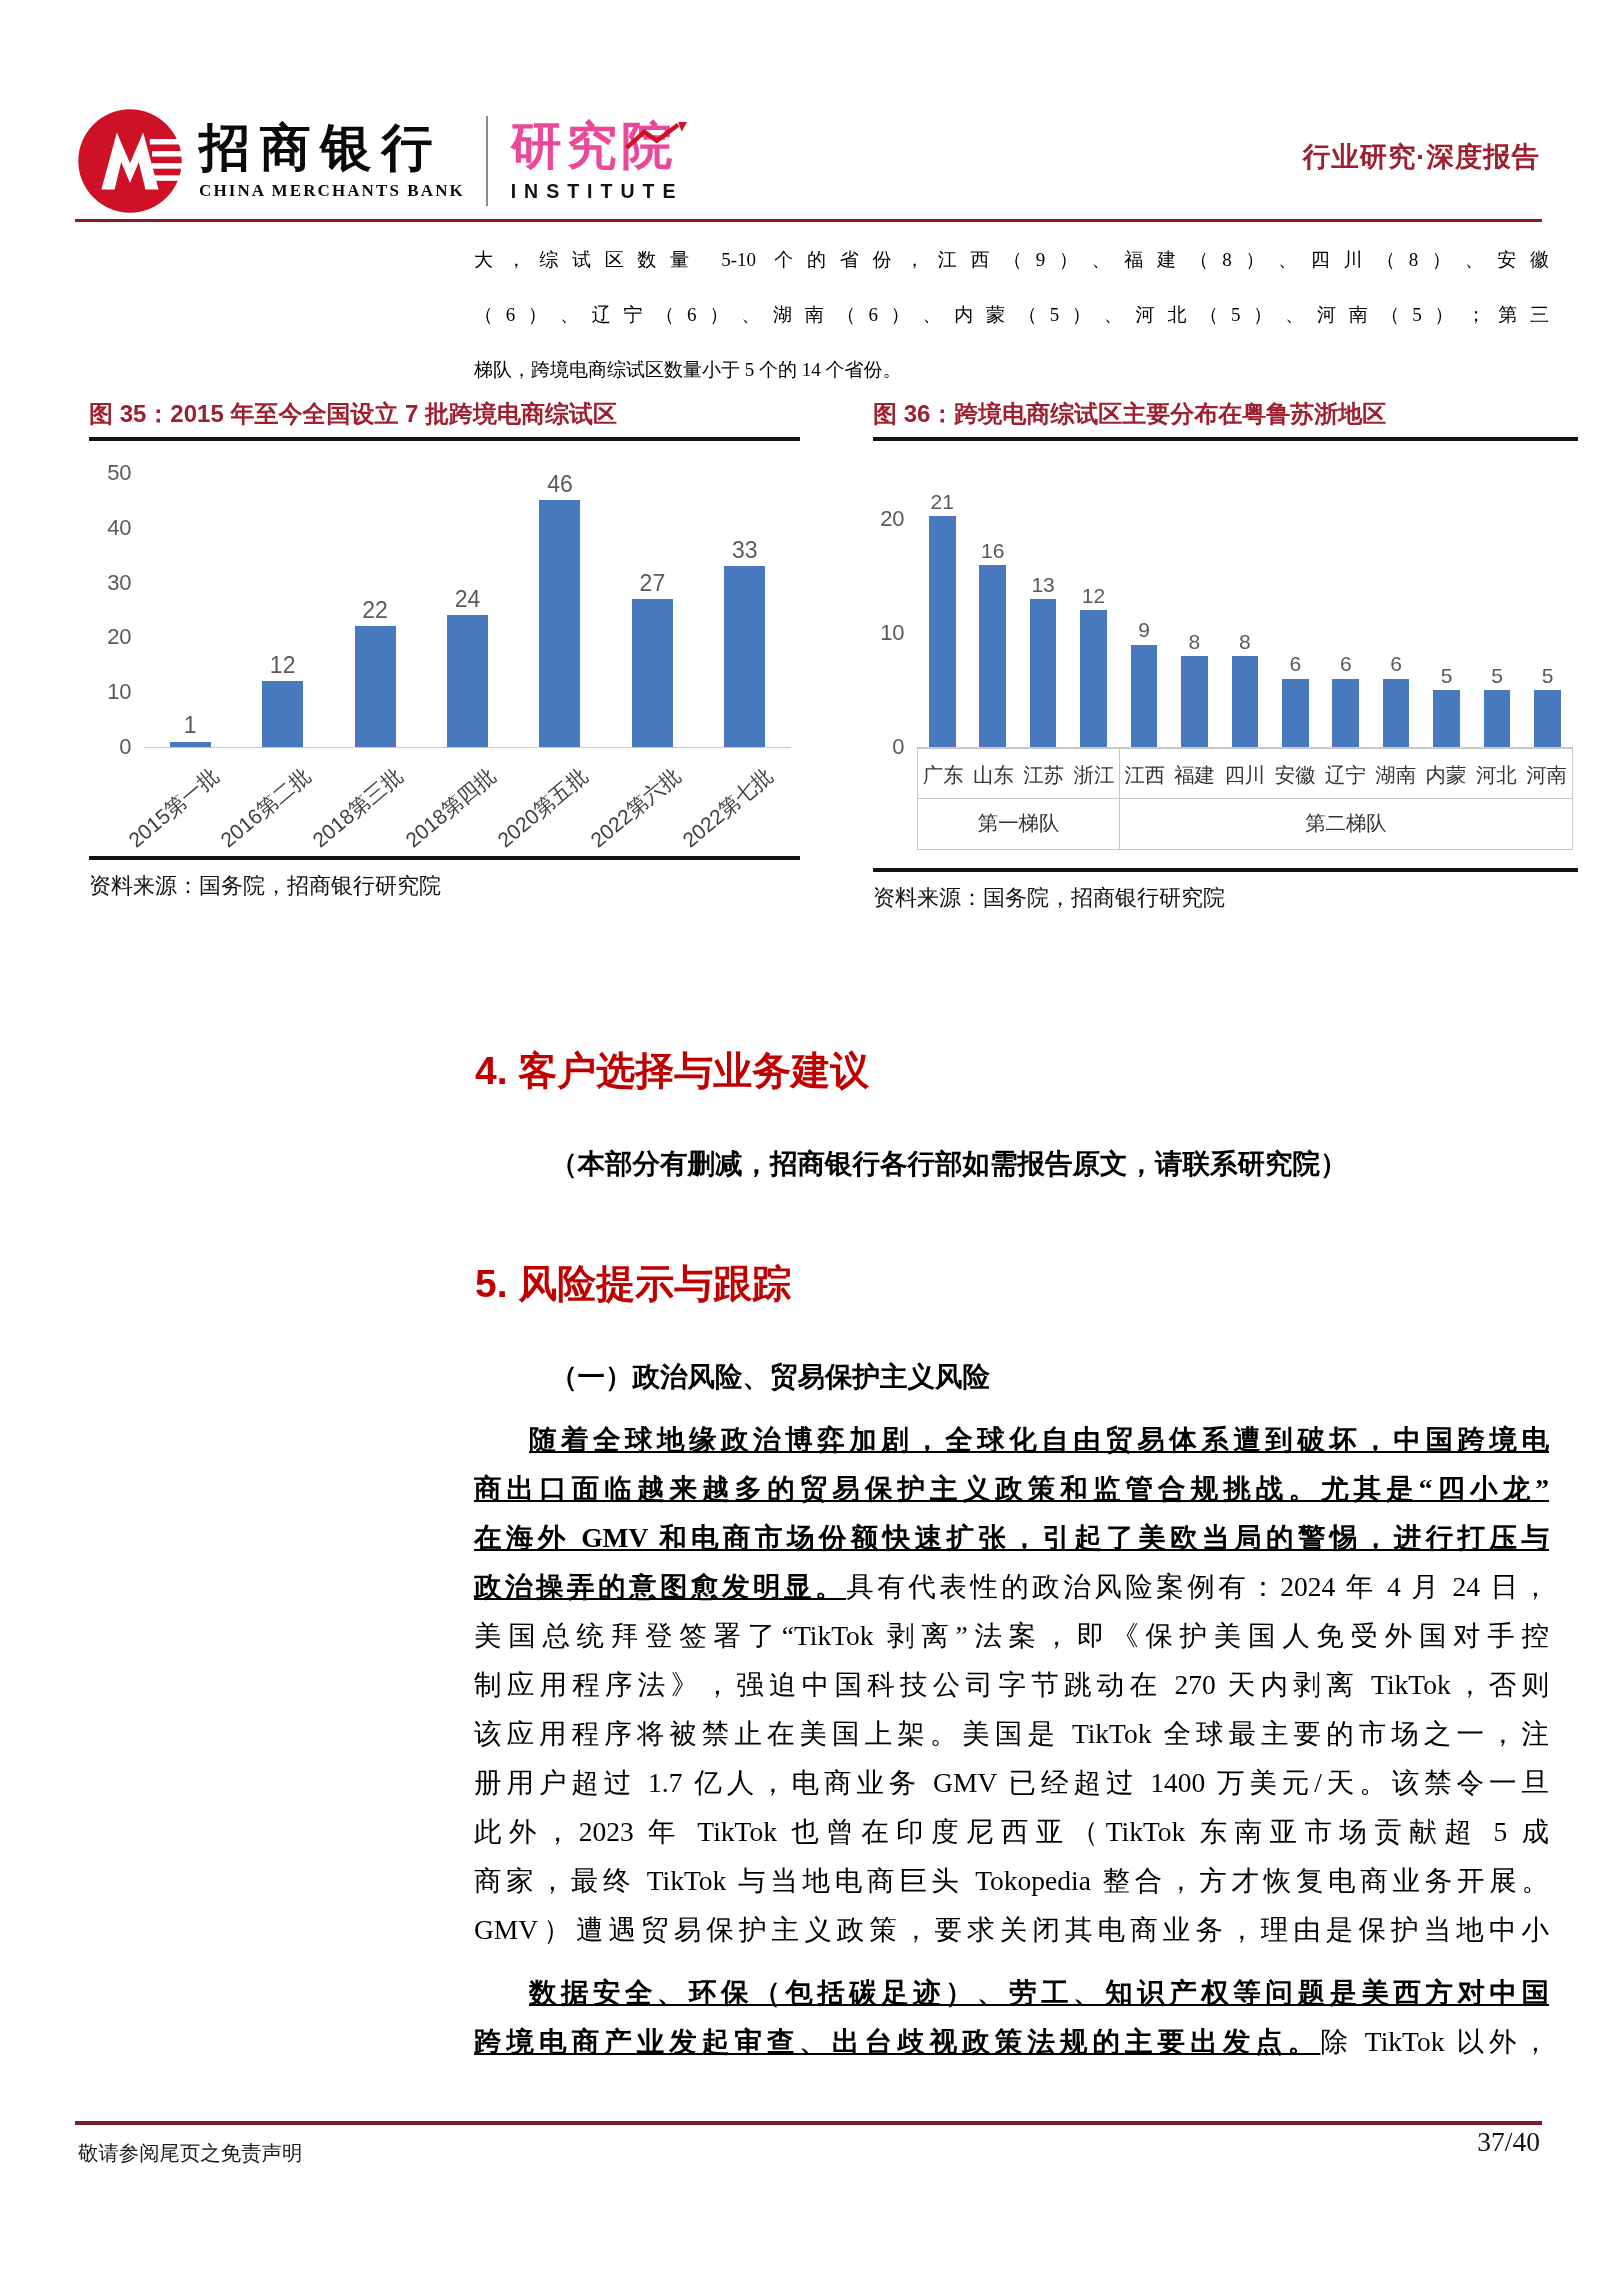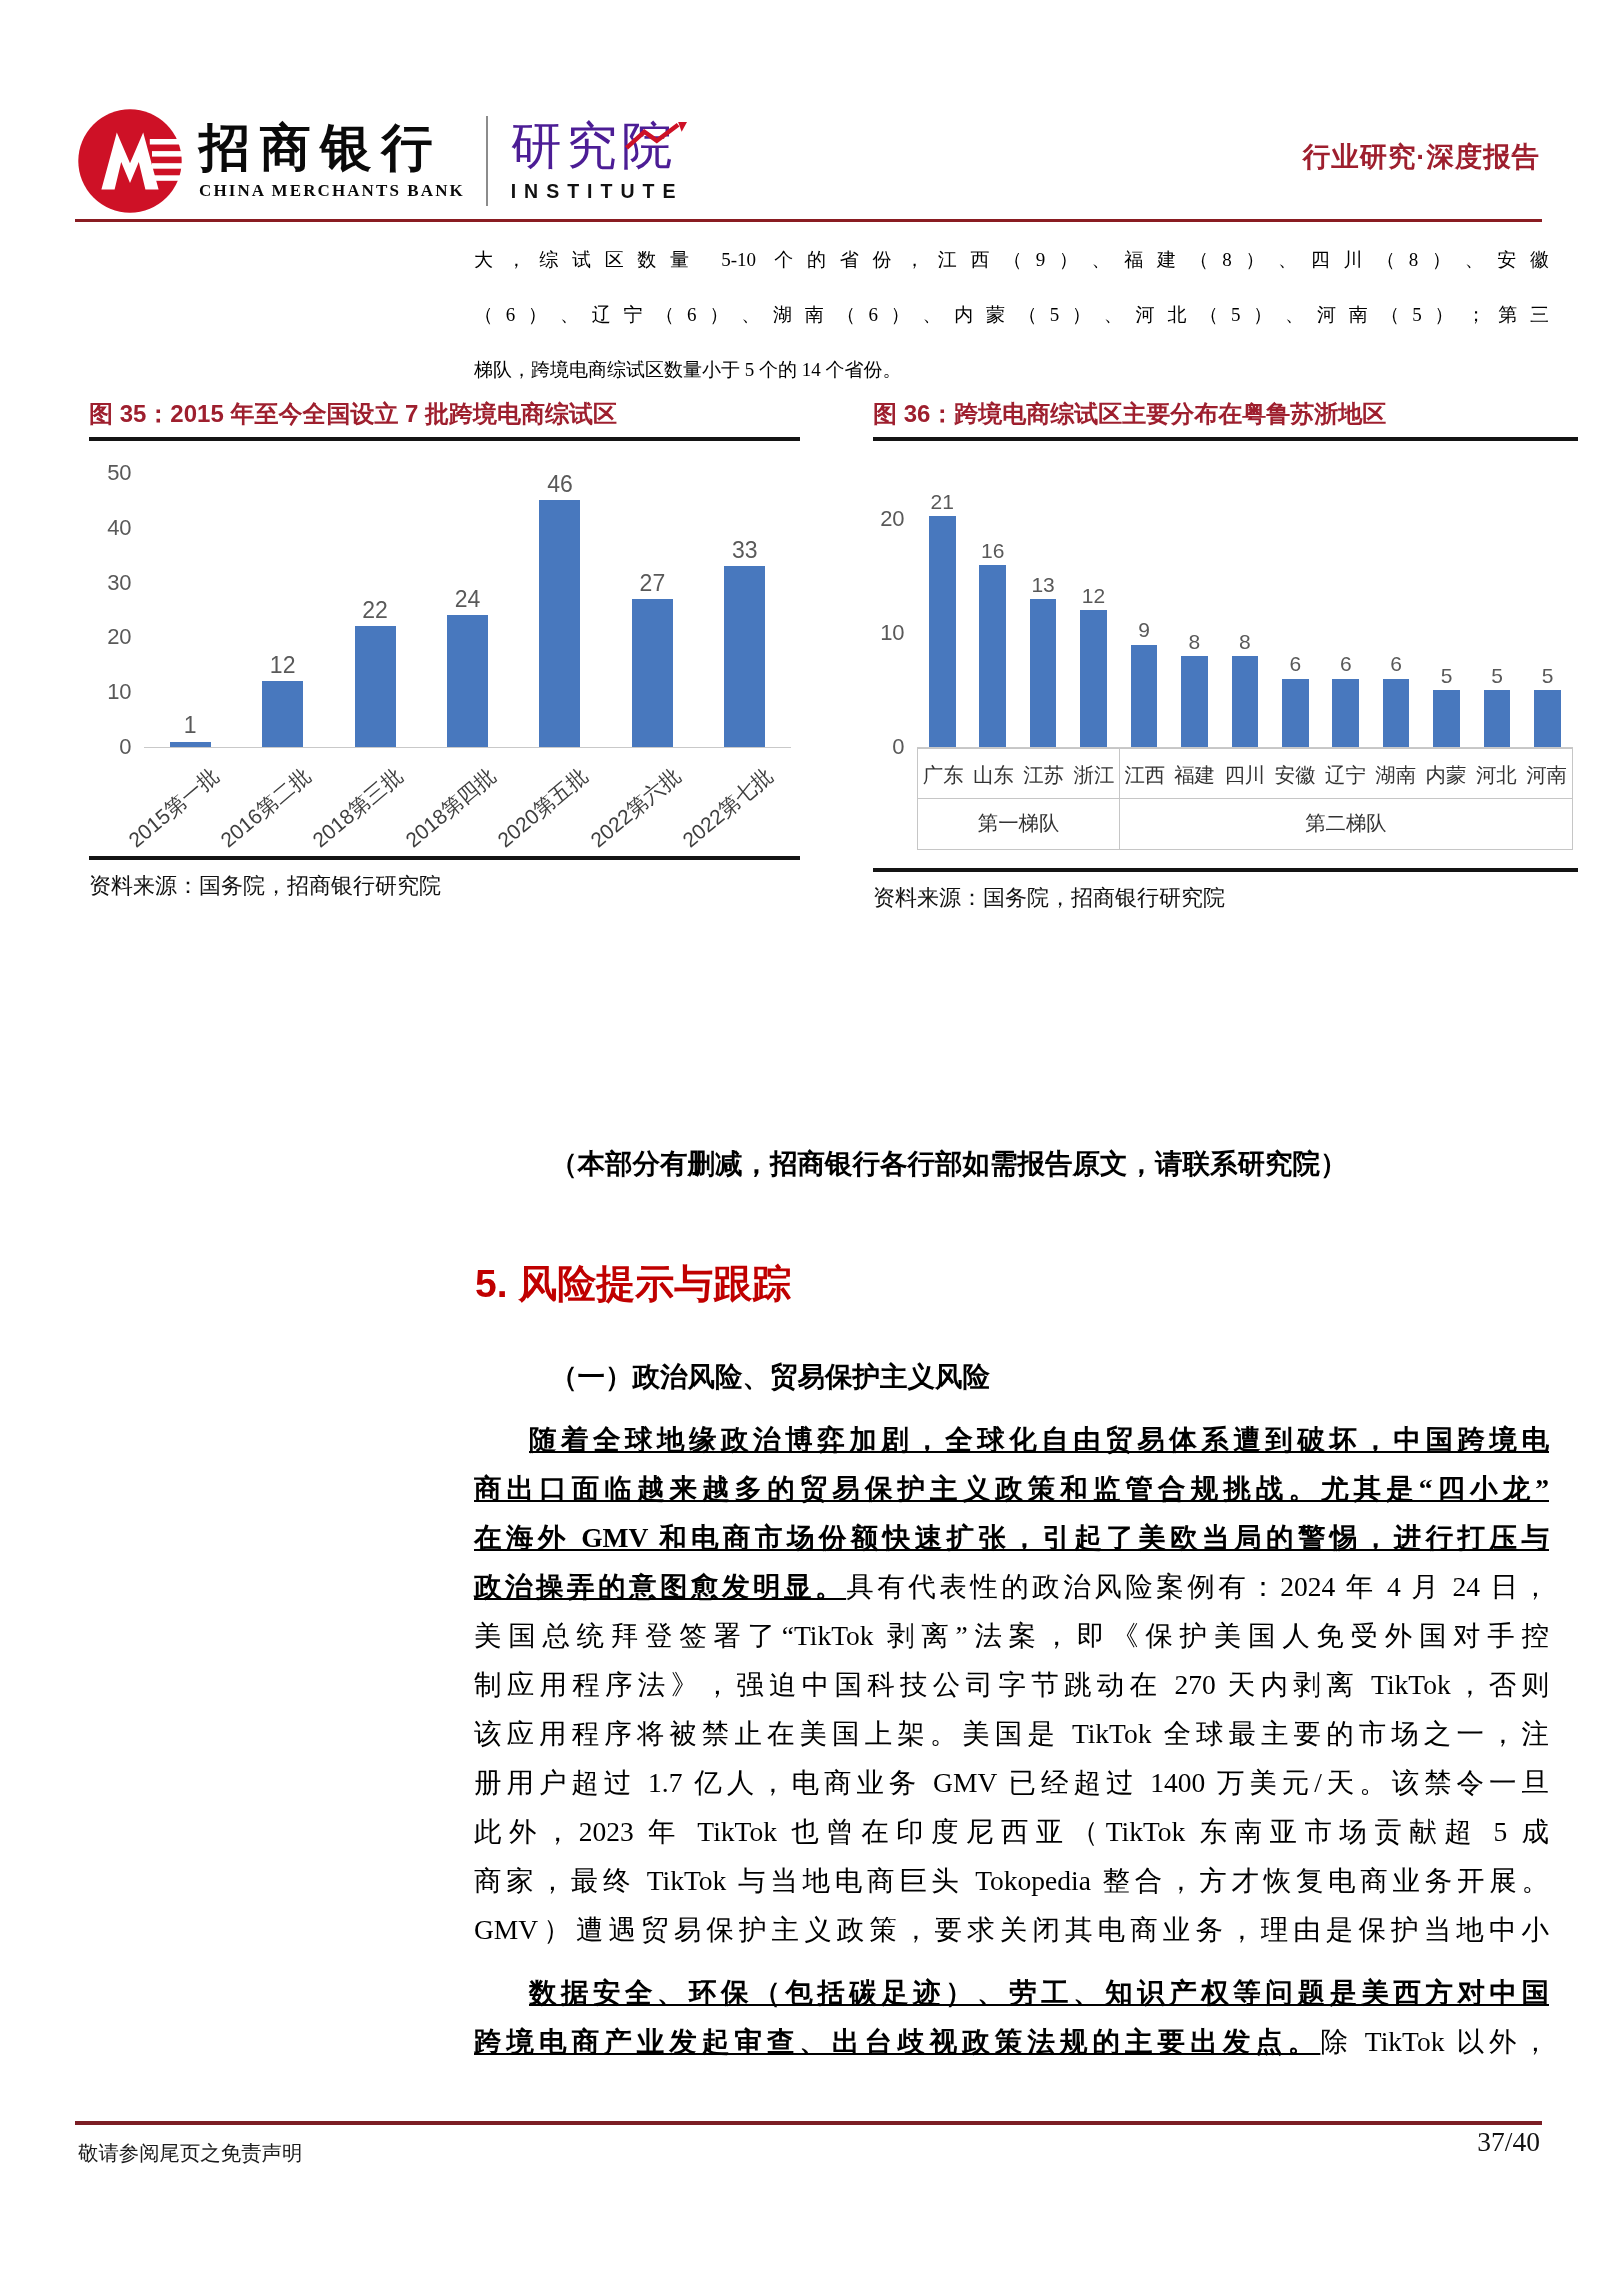--- a/index.html
+++ b/index.html
@@ -10,21 +10,21 @@
     font-family:"Liberation Serif", serif; color:#000;
   }
   
   .brand { position:absolute; left:75px; top:99px; display:flex; align-items:center; height:124px; }
   .logo-svg { width:110px; height:110px; flex:0 0 auto; }
   .brand-txt { margin-left:14px; }
   .brand-cn { font-family:"Liberation Sans",sans-serif; font-weight:bold; font-size:51px; letter-spacing:9.8px; line-height:1.05; color:#0a0a0a; white-space:nowrap; }
   .brand-en { font-family:"Liberation Serif",serif; font-weight:bold; font-size:17px; letter-spacing:2.1px; margin-top:7px; color:#0a0a0a; white-space:nowrap; }
   .vline { width:1.8px; height:90px; background:#8c8c8c; margin:0 23px 0 21px; }
   .inst { position:relative; }
-  .inst-cn { font-family:"Liberation Sans",sans-serif; font-weight:normal; font-size:51px; letter-spacing:4.4px; color:#4c1d95; line-height:1.05; white-space:nowrap; }
+  .inst-cn { font-family:"Liberation Sans",sans-serif; font-weight:bold; font-size:51px; letter-spacing:4.4px; color:#ec4899; line-height:1.05; white-space:nowrap; }
   .inst-en { font-family:"Liberation Sans",sans-serif; font-weight:bold; font-size:19.5px; letter-spacing:8px; margin-top:8px; color:#111; }
   .zigzag { position:absolute; right:-3.5px; top:1.8px; }
   .report-type { position:absolute; top:139px; right:78px; font-family:"Liberation Sans",sans-serif; font-size:27.5px; font-weight:600; color:#9e1f2e; letter-spacing:0.9px; }
   .header-rule { position:absolute; top:219px; left:75px; width:1467px; height:2.7px; background:#8a1c22; }
 
   
   .intro { position:absolute; left:474px; top:232px; width:1075px; font-size:19px; line-height:55px; color:#000; }
   .line { text-align:justify; text-align-last:justify; }
   .line.short { text-align-last:auto; }
   .line.ind { text-indent:2em; }
@@ -252,20 +252,21 @@
           <div class="namecell">河北</div>
           <div class="namecell">河南</div>
           <div class="groupcell" style="grid-column: span 4;">第一梯队</div>
           <div class="groupcell gstart" style="grid-column: span 9;">第二梯队</div>
         </div>
     </div>
     <div class="fig-rule"></div>
     <div class="fig-source">资料来源：国务院，招商银行研究院</div>
   </div>
 
+  <div class="sec-heading h4">4. 客户选择与业务建议</div>
   <div class="note">（本部分有删减，招商银行各行部如需报告原文，请联系研究院）</div>
   <div class="sec-heading h5">5. 风险提示与跟踪</div>
   <div class="sub">（一）政治风险、贸易保护主义风险</div>
 
   <div class="bodyblock">
       <div class="line ind"><span class="b">随着全球地缘政治博弈加剧，全球化自由贸易体系遭到破坏，中国跨境电</span></div>
       <div class="line"><span class="b">商出口面临越来越多的贸易保护主义政策和监管合规挑战。尤其是“四小龙”</span></div>
       <div class="line"><span class="b">在海外 GMV 和电商市场份额快速扩张，引起了美欧当局的警惕，进行打压与</span></div>
       <div class="line"><span class="b">政治操弄的意图愈发明显。</span><span>具有代表性的政治风险案例有：2024 年 4 月 24 日，</span></div>
       <div class="line"><span>美国总统拜登签署了“TikTok 剥离”法案，即《保护美国人免受外国对手控</span></div>

